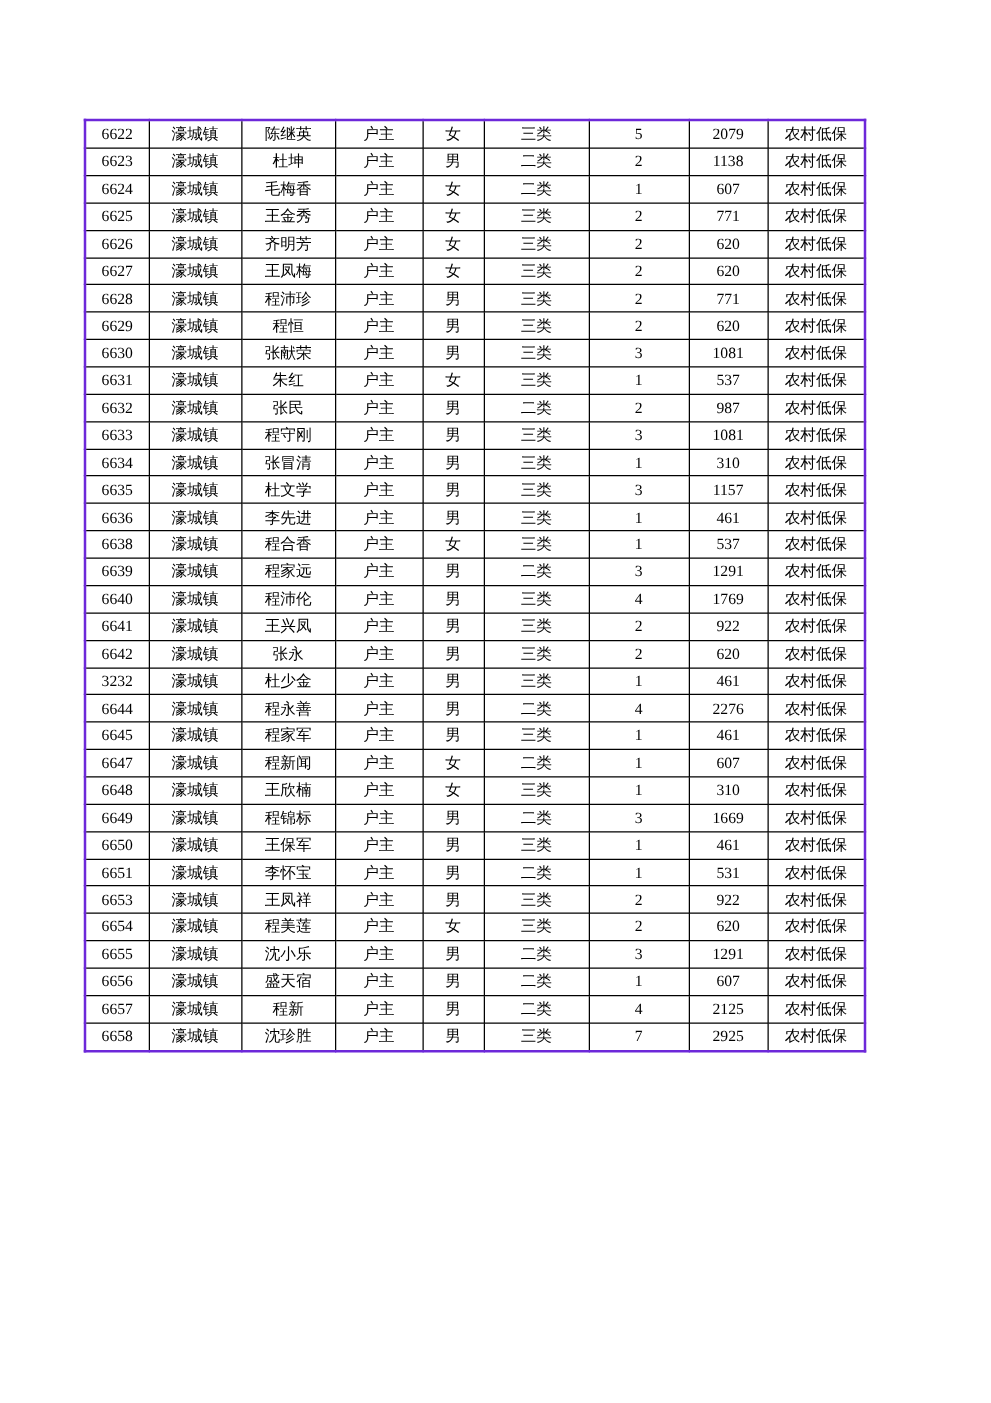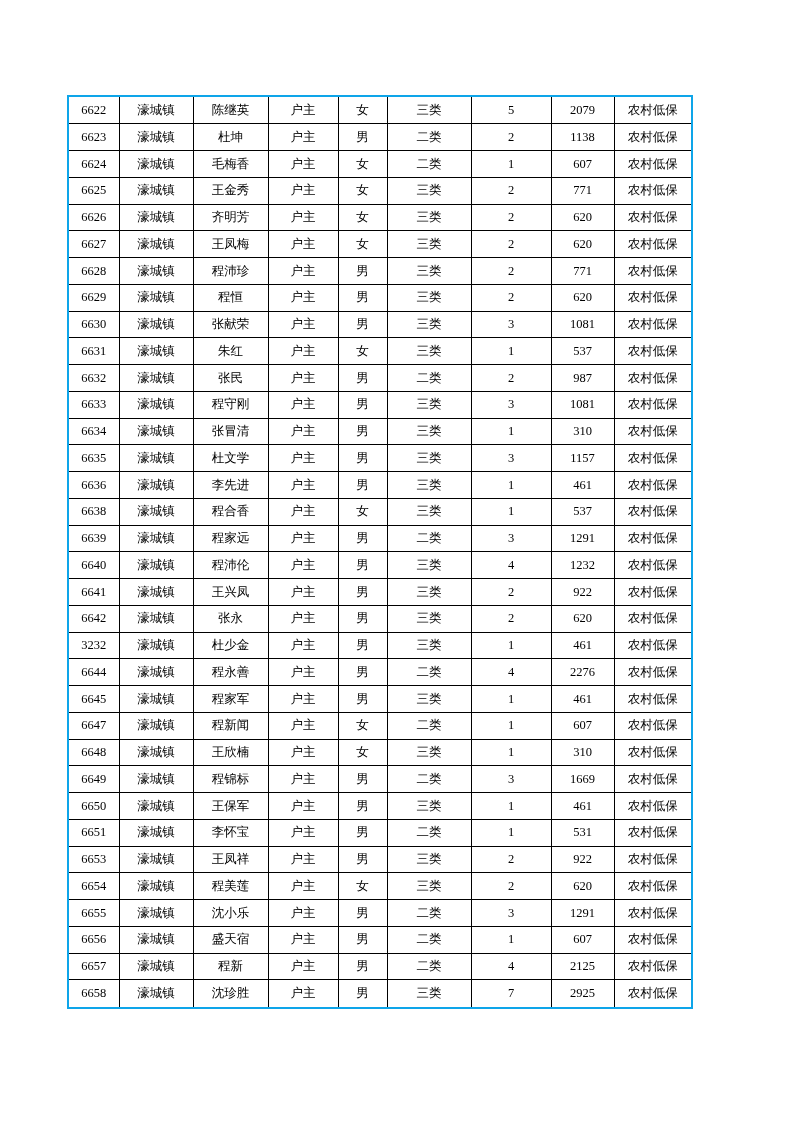--- a/index.html
+++ b/index.html
@@ -14,24 +14,24 @@
     background: #ffffff;
     overflow: hidden;
     font-family: "Liberation Serif", "DejaVu Serif", serif;
     color: #000000;
   }
   table.roster {
     position: absolute;
     left: 67px;
     top: 95px;
     width: 624px;
-    height: 914px;
+    height: 747px;
     border-collapse: collapse;
     table-layout: fixed;
-    border: 2px solid #0ea5e9;
+    border: 2px solid #6d28d9;
   }
   table.roster td {
     border: 1px solid #000000;
     text-align: center;
     vertical-align: middle;
     font-size: 12.5px;
     line-height: 1;
     padding: 0;
     overflow: hidden;
     white-space: nowrap;
@@ -251,21 +251,21 @@
           <td>农村低保</td>
         </tr>
         <tr>
           <td>6640</td>
           <td>濠城镇</td>
           <td>程沛伦</td>
           <td>户主</td>
           <td>男</td>
           <td>三类</td>
           <td>4</td>
-          <td>1232</td>
+          <td>1769</td>
           <td>农村低保</td>
         </tr>
         <tr>
           <td>6641</td>
           <td>濠城镇</td>
           <td>王兴凤</td>
           <td>户主</td>
           <td>男</td>
           <td>三类</td>
           <td>2</td>

